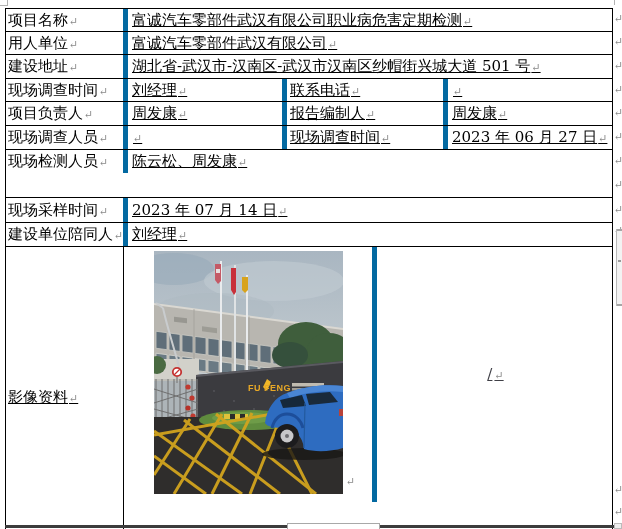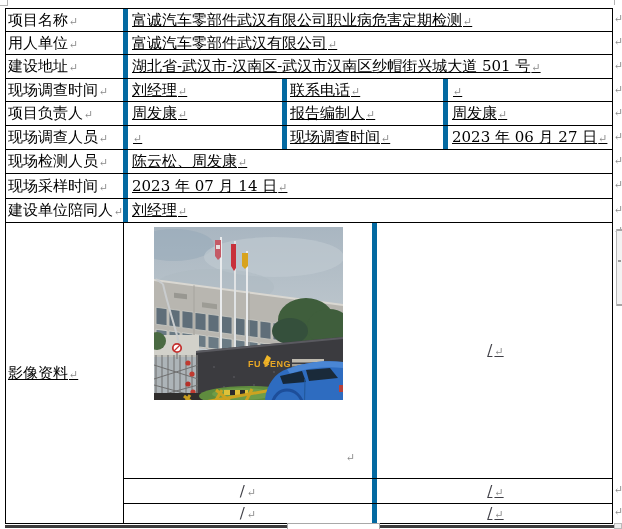--- a/index.html
+++ b/index.html
@@ -22,30 +22,30 @@
     display:flex;align-items:center;
     padding:0 2px 0 2px;overflow:hidden;white-space:nowrap;
     font-size:15px;line-height:1;
   }
   .cell + .cell{border-left:5px solid #0369a1;text-decoration:underline;}
   .lab{width:117px;flex:0 0 117px;}
   .val{flex:1 1 auto;padding-left:4px;}
   .c2{width:159px;flex:0 0 159px;padding-left:4px;}
   .c3{width:161px;flex:0 0 161px;padding-left:3px;}
   .c4{flex:1 1 auto;padding-left:4px;}
-  .h22{height:22px;} .h23{height:23px;} .h24{height:24px;} .h25{height:25px;} .h20{height:20px;}
+  .h22{height:22px;} .h23{height:23px;} .h24{height:24px;} .h25{height:25px;margin-top:24px;} .h20{height:20px;}
   .media-label{height:300px;flex:0 0 117px;display:flex;align-items:center;text-decoration:underline;}
   .media-right{flex:1 1 auto;display:flex;flex-direction:column;border-left:1px solid #000;}
   .photo-row{height:255px;}
   .photo-cell{width:248px;flex:0 0 248px;position:relative;padding:0;}
   .slash-cell{display:flex;align-items:center;justify-content:center;color:#3f3f46;font-size:15px;}
   .slash-cell .pmark{margin-left:2px;}
   .pmark{font-size:11px;color:#8a8a8a;margin-left:1px;transform:translateY(1px);display:inline-block;}
   .photo-frame{
-    position:absolute;left:30px;top:4px;width:189px;height:173px;
+    position:absolute;left:30px;top:4px;width:189px;height:243px;
     overflow:hidden;background:#b7c2ca;
   }
   .photo-endmark{position:absolute;left:221px;top:228px;}
   
   .row-endmark{position:absolute;left:614px;font-size:11px;color:#8a8a8a;}
   .corner-handle{
     position:absolute;left:-3px;top:-3px;width:11px;height:9px;
     border:1px solid #b3b3b3;background:#fff;
   }
   .tr-tick{position:absolute;left:614px;top:0;width:1px;height:5px;background:#b3b3b3;}

